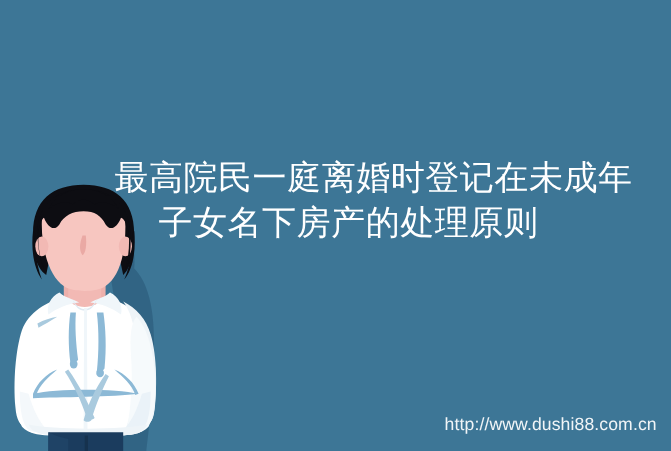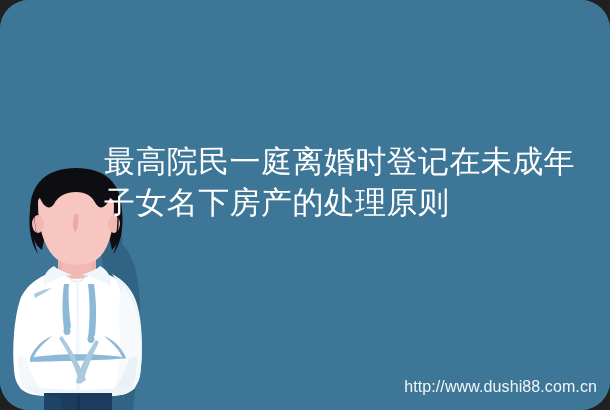--- a/index.html
+++ b/index.html
@@ -66,21 +66,21 @@
     line-height: 18px;
     letter-spacing: 0.1px;
     opacity: 0.93;
     font-family: "Liberation Sans", "DejaVu Sans", sans-serif;
     white-space: nowrap;
   }
 </style>
 </head>
 <body>
 
-<div id="stage" style="background: rgb(61, 118, 150); border-radius: 29px;">
+<div id="stage" style="background: rgb(61, 118, 150);">
 
   <div id="backdrop" style="background: rgb(61, 118, 150);"></div>
 
   <div id="illustration">
     <svg viewBox="0 0 160 250" xmlns="http://www.w3.org/2000/svg">
 
       <g>
         <path d="M100 30 C116 40 124 60 122 84 C134 96 140 118 140 150
                  C140 190 136 226 133 250 L104 250 C110 214 112 172 108 140
                  C104 110 98 80 96 54 Z" fill="#2f6181" opacity="0.85"></path>
@@ -204,18 +204,18 @@
         <path d="M77 236 L80 236 L80 250 L77 250 Z" fill="#16324e"></path>
 
         <path d="M44 233 C50 236 56 238 62 239 L62 250 L44 250 Z" fill="#1f4366"></path>
       </g>
 
     </svg>
   </div>
 
   <div id="title-block">
     <div class="title-line" style="color: rgb(255, 255, 255);">最高院民一庭离婚时登记在未成年</div>
-    <div class="title-line" style="color: rgb(255, 255, 255);">子女名下房产的处理原则</div>
+    <div class="title-line" style="color: rgb(255, 255, 255); margin-left: 40px;">子女名下房产的处理原则</div>
   </div>
 
   <div id="watermark" style="color: #ffffff;">http://www.dushi88.com.cn</div>
 
 </div>
 
 </body></html>

